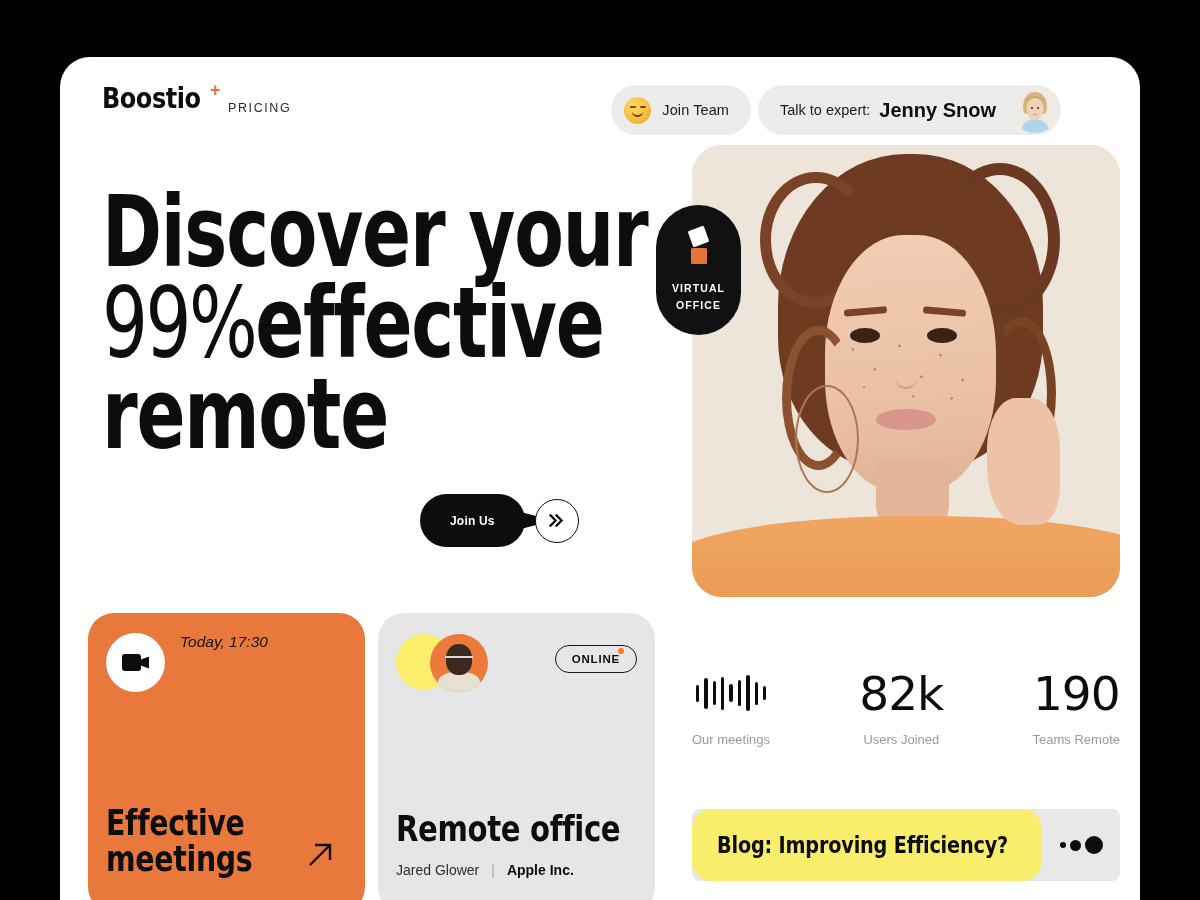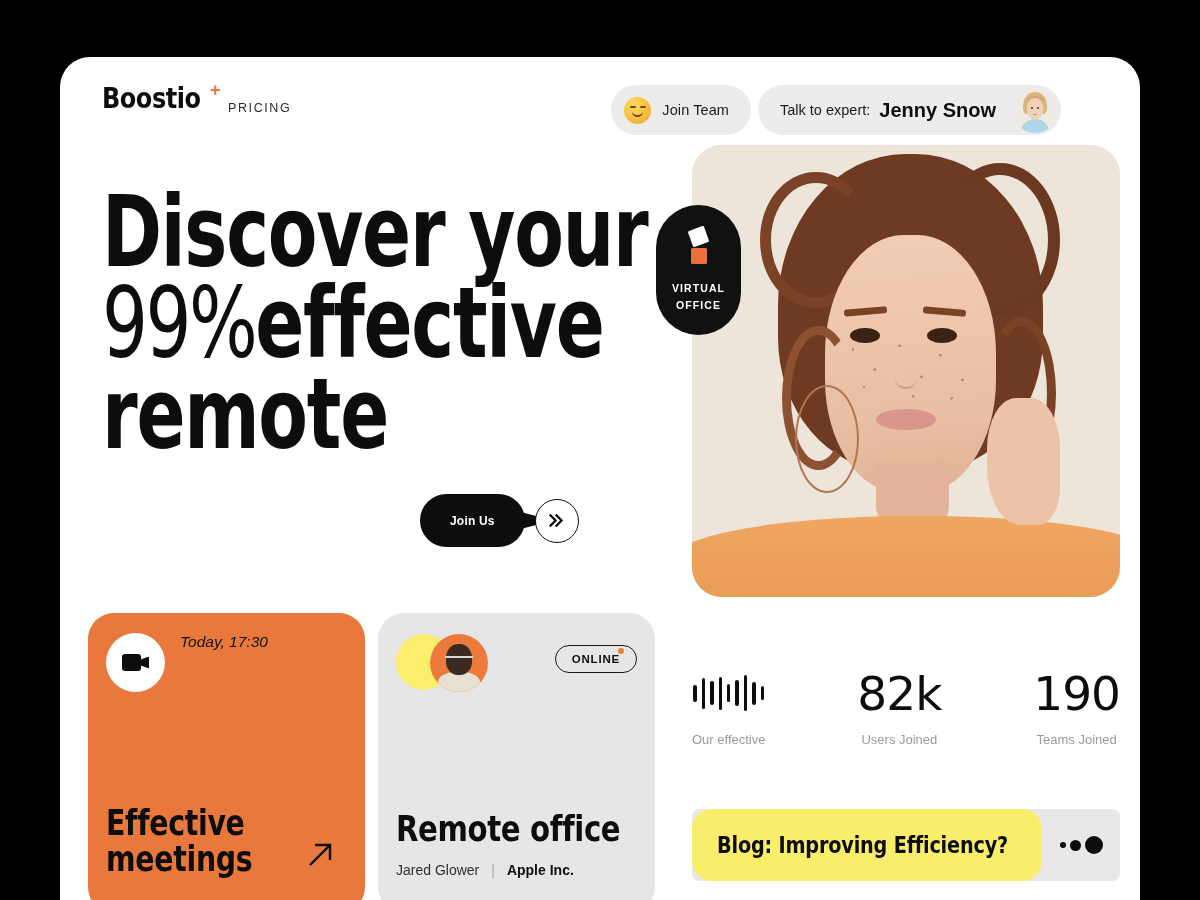--- a/index.html
+++ b/index.html
@@ -475,31 +475,31 @@
               <i style="height: 31px;"></i>
               <i style="height: 24px;"></i>
               <i style="height: 33px;"></i>
               <i style="height: 18px;"></i>
               <i style="height: 26px;"></i>
               <i style="height: 36px;"></i>
               <i style="height: 23px;"></i>
               <i style="height: 14px;"></i>
             </span>
         </div>
-        <div class="stat-lbl">Our effective</div>
+        <div class="stat-lbl">Our meetings</div>
       </div>
 
       <div class="stat">
         <div class="stat-val">82k</div>
         <div class="stat-lbl">Users Joined</div>
       </div>
 
       <div class="stat">
         <div class="stat-val">190</div>
-        <div class="stat-lbl">Teams Joined</div>
+        <div class="stat-lbl">Teams Remote</div>
       </div>
 
     </div>
 
     <div id="blogbar">
       <div class="blog-yellow">
         <span class="blog-text">Blog: Improving Efficiency?</span>
       </div>
       <div class="blog-dots">
         <i class="bd1"></i>

